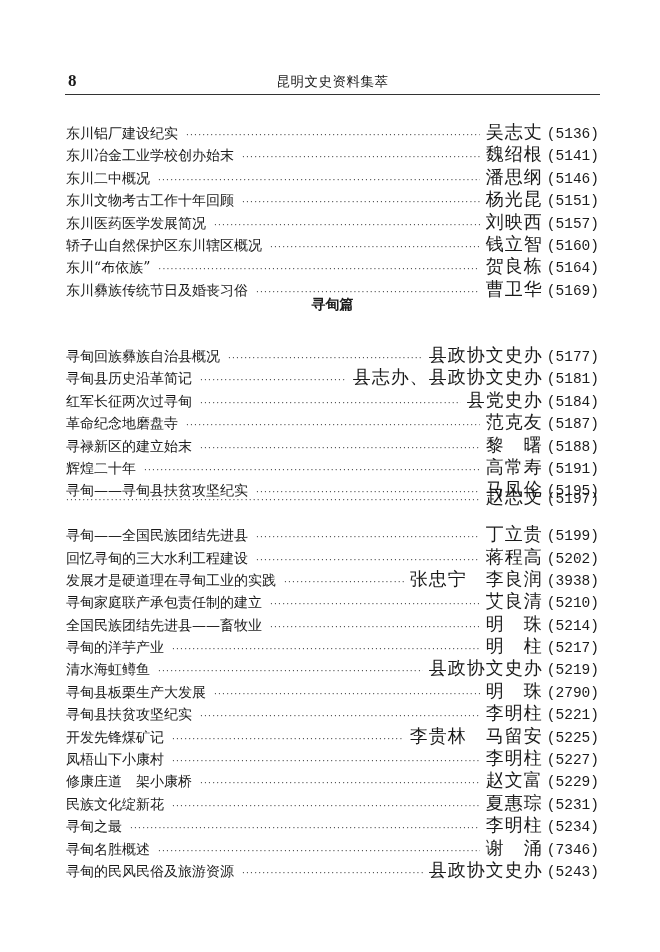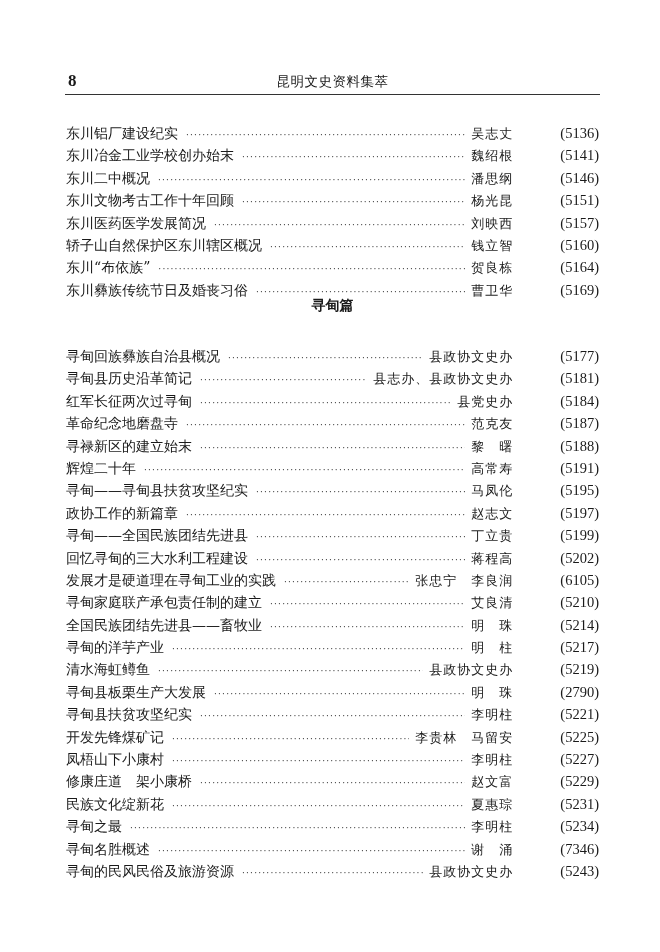--- a/index.html
+++ b/index.html
@@ -30,25 +30,25 @@
     font-size: 14px; white-space: nowrap;
   }
   .entry-title { flex: 0 0 auto; padding-right: 8px; margin-top: 16px; }
   .leader {
     flex: 1 1 auto; overflow: hidden; font-size: 9px; letter-spacing: 1.2px;
     color: #333; line-height: 22.4px; height: 22.4px; min-width: 20px;
   }
   .leader::before {
     content: "········································································································································";
   }
-  .entry-author { flex: 0 0 auto; padding-left: 6px; font-size: 13px; letter-spacing: 1px; text-align: center; }
-  .entry-page { flex: 0 0 auto; padding-left: 4px; font-family: Liberation Serif, serif; font-size: 14.5px; margin-left: 43px; }
+  .entry-author { flex: 0 0 auto; padding-left: 6px; font-size: 18px; letter-spacing: 1px; text-align: center; }
+  .entry-page { flex: 0 0 auto; padding-left: 4px; font-family: Liberation Mono, monospace; font-size: 14.5px; }
   .section-heading {
     position: absolute; left: 66px; width: 533px; top: 294px; text-align: center;
-    font-family: Liberation Sans, sans-serif; font-weight: bold;
+    font-family: Liberation Mono, monospace; font-weight: bold;
     font-size: 14px; line-height: 22px;
   }
 </style>
 </head>
 <body>
 
 <div class="page">
   <div class="running-head">
     <span class="page-number">8</span>
     <div class="book-title">昆明文史资料集萃</div>
@@ -148,42 +148,41 @@
           <span class="entry-author">高常寿</span>
           <span class="entry-page">(5191)</span>
         </li>
         <li class="toc-entry">
           <span class="entry-title">寻甸——寻甸县扶贫攻坚纪实</span>
           <span class="leader"></span>
           <span class="entry-author">马凤伦</span>
           <span class="entry-page">(5195)</span>
         </li>
         <li class="toc-entry">
-          <span class="entry-title">政协工作的新篇章</span>
           <span class="leader"></span>
           <span class="entry-author">赵志文</span>
           <span class="entry-page">(5197)</span>
         </li>
         <li class="toc-entry">
           <span class="entry-title">寻甸——全国民族团结先进县</span>
           <span class="leader"></span>
           <span class="entry-author">丁立贵</span>
           <span class="entry-page">(5199)</span>
         </li>
         <li class="toc-entry">
           <span class="entry-title">回忆寻甸的三大水利工程建设</span>
           <span class="leader"></span>
           <span class="entry-author">蒋程高</span>
           <span class="entry-page">(5202)</span>
         </li>
         <li class="toc-entry">
           <span class="entry-title">发展才是硬道理在寻甸工业的实践</span>
           <span class="leader"></span>
           <span class="entry-author">张忠宁　李良润</span>
-          <span class="entry-page">(6105)</span>
+          <span class="entry-page">(3938)</span>
         </li>
         <li class="toc-entry">
           <span class="entry-title">寻甸家庭联产承包责任制的建立</span>
           <span class="leader"></span>
           <span class="entry-author">艾良清</span>
           <span class="entry-page">(5210)</span>
         </li>
         <li class="toc-entry">
           <span class="entry-title">全国民族团结先进县——畜牧业</span>
           <span class="leader"></span>

